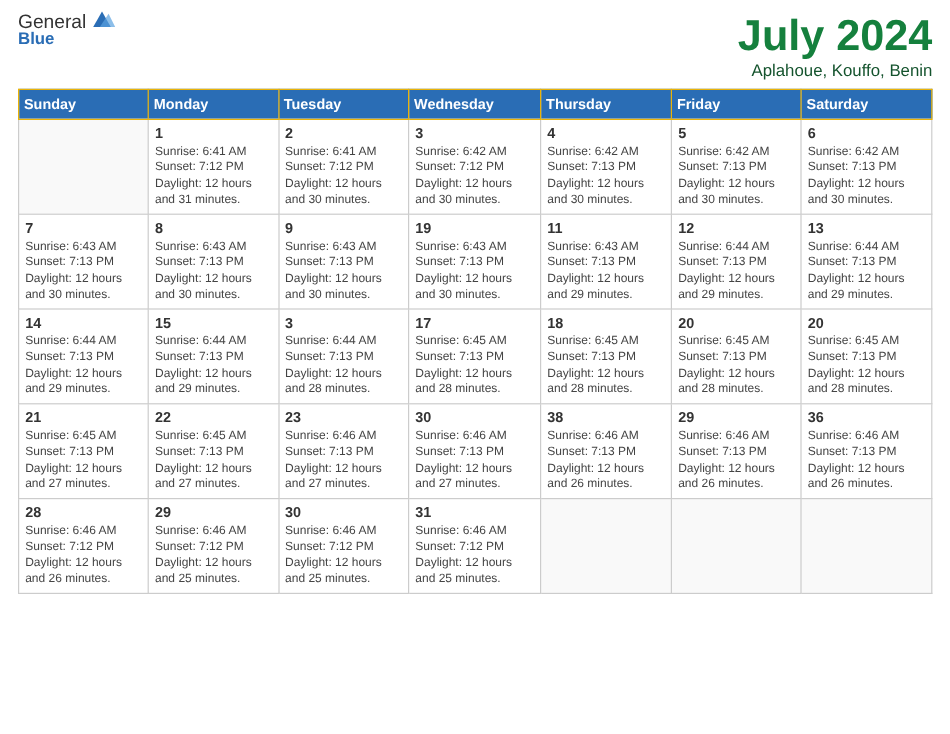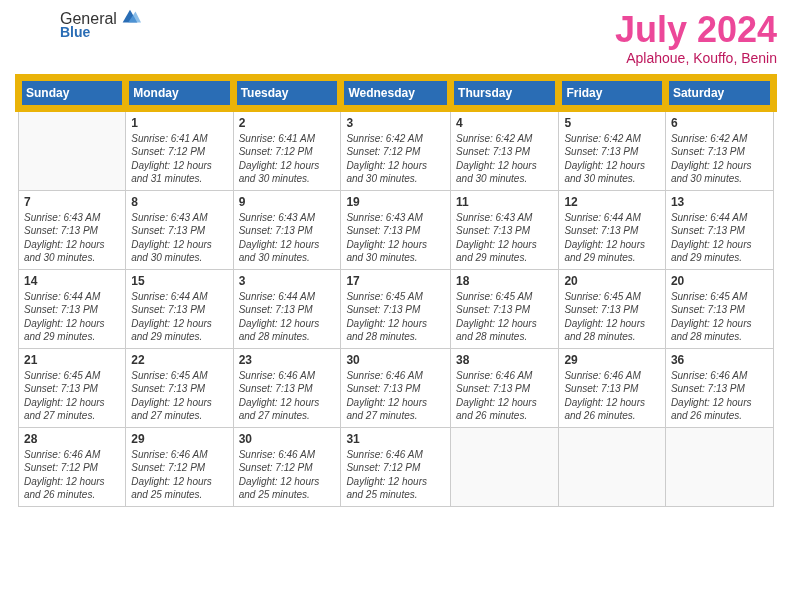--- a/index.html
+++ b/index.html
@@ -14,60 +14,59 @@
       width: 792px;
       min-height: 612px;
       padding: 10px 15px 10px 15px;
       background: #fff;
     }
     .header {
       display: flex;
       justify-content: space-between;
       align-items: flex-start;
       margin-bottom: 8px;
-      margin-left: 45px;
     }
     .logo {
       display: flex;
       align-items: center;
     }
     .logo-general { color: #333; }
     .logo-blue { color: #2a6db5; }
     .logo-icon {
       width: 22px;
       height: 22px;
       margin-left: 2px;
       margin-top: -4px;
     }
     .title-block {
       text-align: right;
     }
     .month-title {
       font-size: 36px;
       font-weight: bold;
-      color: #ec4899;
+      color: #15803d;
       line-height: 1.1;
     }
     .location {
       font-size: 14px;
-      color: #be185d;
+      color: #14532d;
     }
     .calendar {
       width: 100%;
       border-collapse: collapse;
       font-size: 10.5px;
     }
     .calendar thead tr th {
       background: #2a6db5;
       color: #fff;
       padding: 5px 4px;
       text-align: left;
       font-size: 12px;
       font-weight: bold;
-      border: 7px solid #eab308;
+      border: 1px solid #eab308;
     }
     .calendar tbody tr td {
       border: 1px solid #ccc;
       padding: 4px 5px;
       vertical-align: top;
       width: 113px;
       min-height: 70px;
       background: #fff;
     }
     .calendar tbody tr td.empty {
@@ -76,21 +75,20 @@
     .day-number {
       font-size: 12px;
       font-weight: bold;
       color: #333;
       margin-bottom: 2px;
     }
     .day-info {
       color: #444;
       font-size: 10px;
       line-height: 1.35;
-      font-style: italic;
     }
     .alt-row td {
       background: #f2f2f2;
     }
   </style>
 </head>
 <body>
 
 <div class="page">
   <div class="header">

